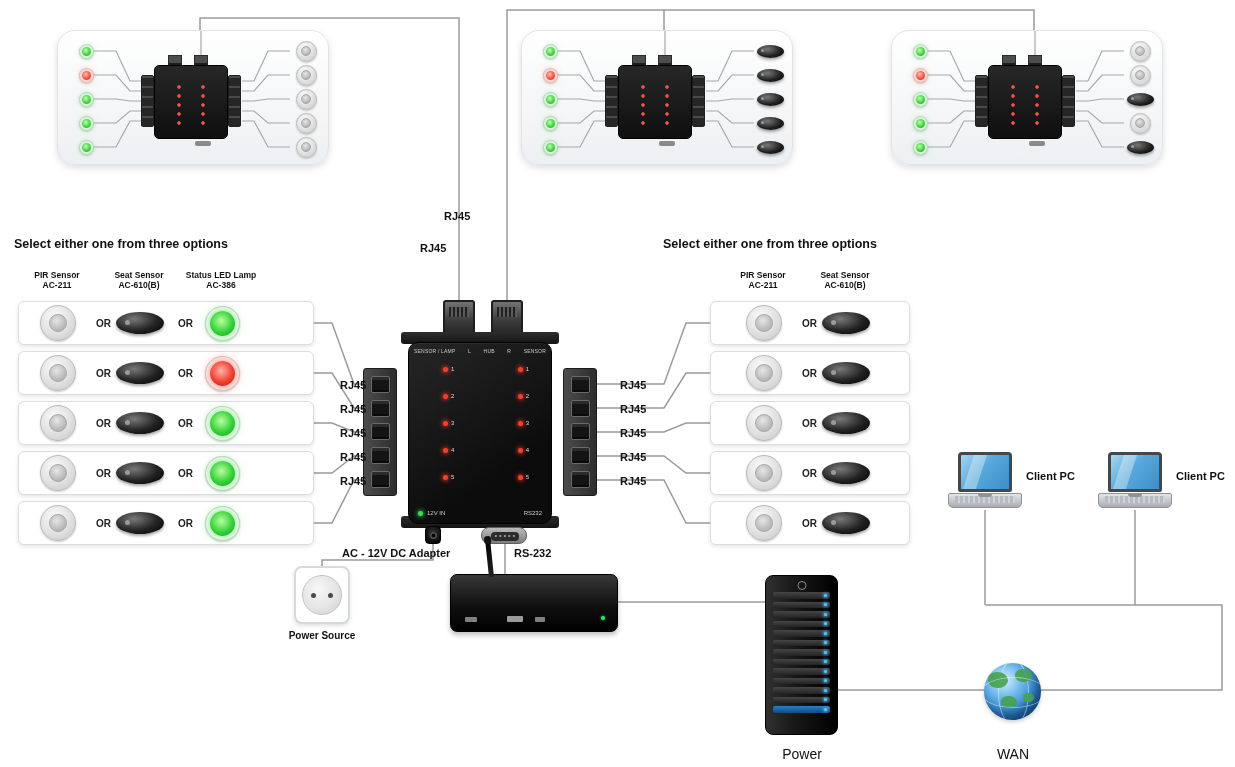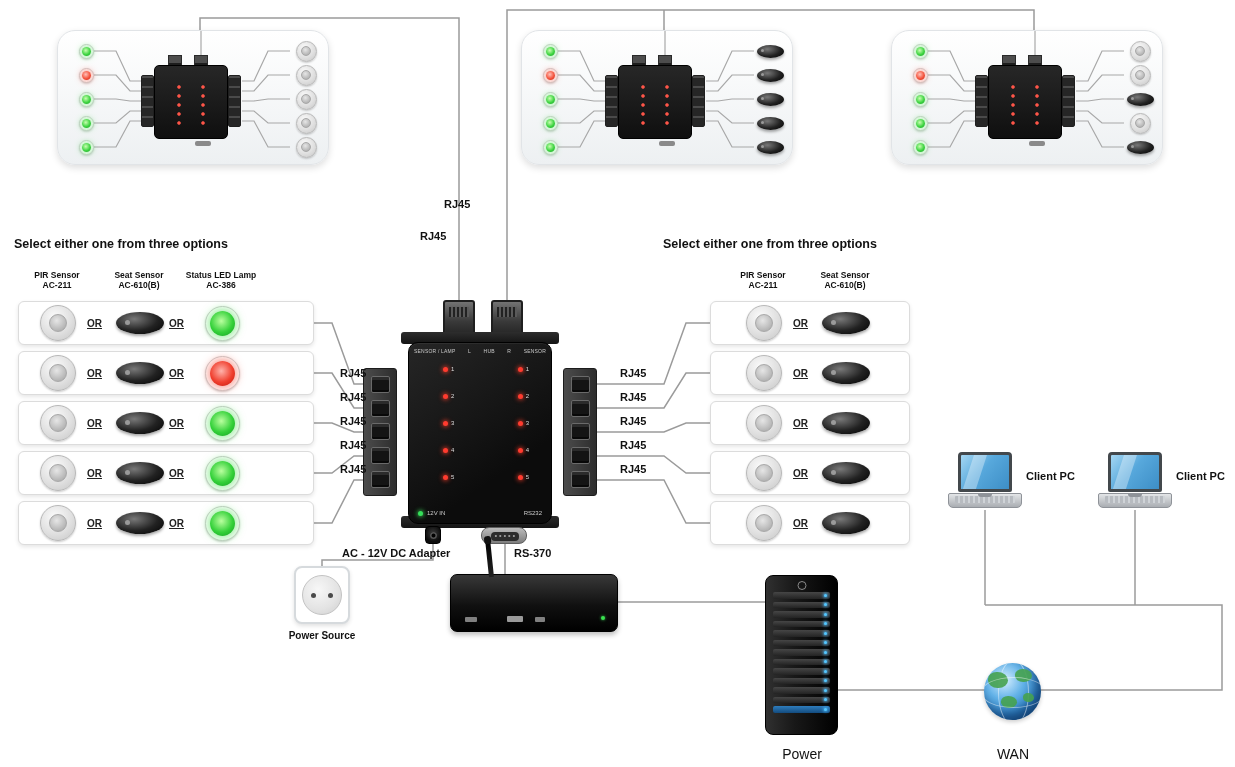--- a/index.html
+++ b/index.html
@@ -93,23 +93,23 @@
            background:radial-gradient(circle at 2px 2px,#999 .8px,transparent 1.2px); background-size:4.5px 4px; }
 
   
   .title { position:absolute; font-size:12.5px; font-weight:bold; color:#111; white-space:nowrap; }
   .colhead { position:absolute; width:90px; text-align:center; font-size:8.5px; font-weight:bold; color:#111; line-height:10px; }
   .opt-row { position:absolute; height:44px; background:#fff; border:1px solid #dcdcdc; border-radius:6px;
              box-shadow:0 2px 4px rgba(0,0,0,.10); display:flex; align-items:center; }
   .left-row  { left:18px;  width:296px; padding-left:10px; }
   .right-row { left:710px; width:200px; padding-left:24px; }
   .opt-row .slot { width:58px; display:flex; justify-content:center; align-items:center; }
-  .opt-row .or { width:24px; text-align:left; font-size:10px; font-weight:bold; color:#222;text-decoration:underline; }
-
-  .rj45 { position:absolute; font-size:11px; font-weight:bold; color:#111; white-space:nowrap; }
+  .opt-row .or { width:24px; text-align:right; font-size:10px; font-weight:bold; color:#222; }
+
+  .rj45 { position:absolute; font-size:11px; font-weight:bold; color:#111; white-space:nowrap;margin-top:12px; }
   .wirelabel { position:absolute; font-size:11px; font-weight:bold; color:#111; white-space:nowrap; }
   .devlabel { position:absolute; text-align:center; font-weight:bold; color:#111; }
   .hub-label { position:absolute; left:425px; top:262px; width:160px; text-align:center;
                font-size:11px; font-weight:bold; line-height:13px; color:#111; }
 
   
   .outlet { position:absolute; left:294px; top:566px; width:56px; height:58px; background:#fff;
             border:2px solid #d6dadd; border-radius:8px; box-shadow:0 2px 4px rgba(0,0,0,.12);
             display:flex; align-items:center; justify-content:center; }
   .socket { width:40px; height:40px; border-radius:50%; border:1px solid #c3c3c3; position:relative;
@@ -599,21 +599,21 @@
       </span>
   </div>
 
   <div class="rj45" style="left:620px;top:367px">RJ45</div>
   <div class="rj45" style="left:620px;top:391px">RJ45</div>
   <div class="rj45" style="left:620px;top:415px">RJ45</div>
   <div class="rj45" style="left:620px;top:439px">RJ45</div>
   <div class="rj45" style="left:620px;top:463px">RJ45</div>
 
   <div class="wirelabel" style="left:342px;top:547px">AC - 12V DC Adapter</div>
-  <div class="wirelabel" style="left:514px;top:547px">RS-370</div>
+  <div class="wirelabel" style="left:514px;top:547px">RS-232</div>
 
   <div class="outlet">
     <span class="socket"></span>
   </div>
   <div class="devlabel" style="left:278px;top:630px;width:88px;font-size:10px">Power Source</div>
 
   <div class="fhd">
     <span class="ant"></span>
     <span class="prt" style="left:14px;width:12px;height:5px"></span>
     <span class="prt" style="left:56px;width:16px;height:6px;background:#9a9a9a"></span>

